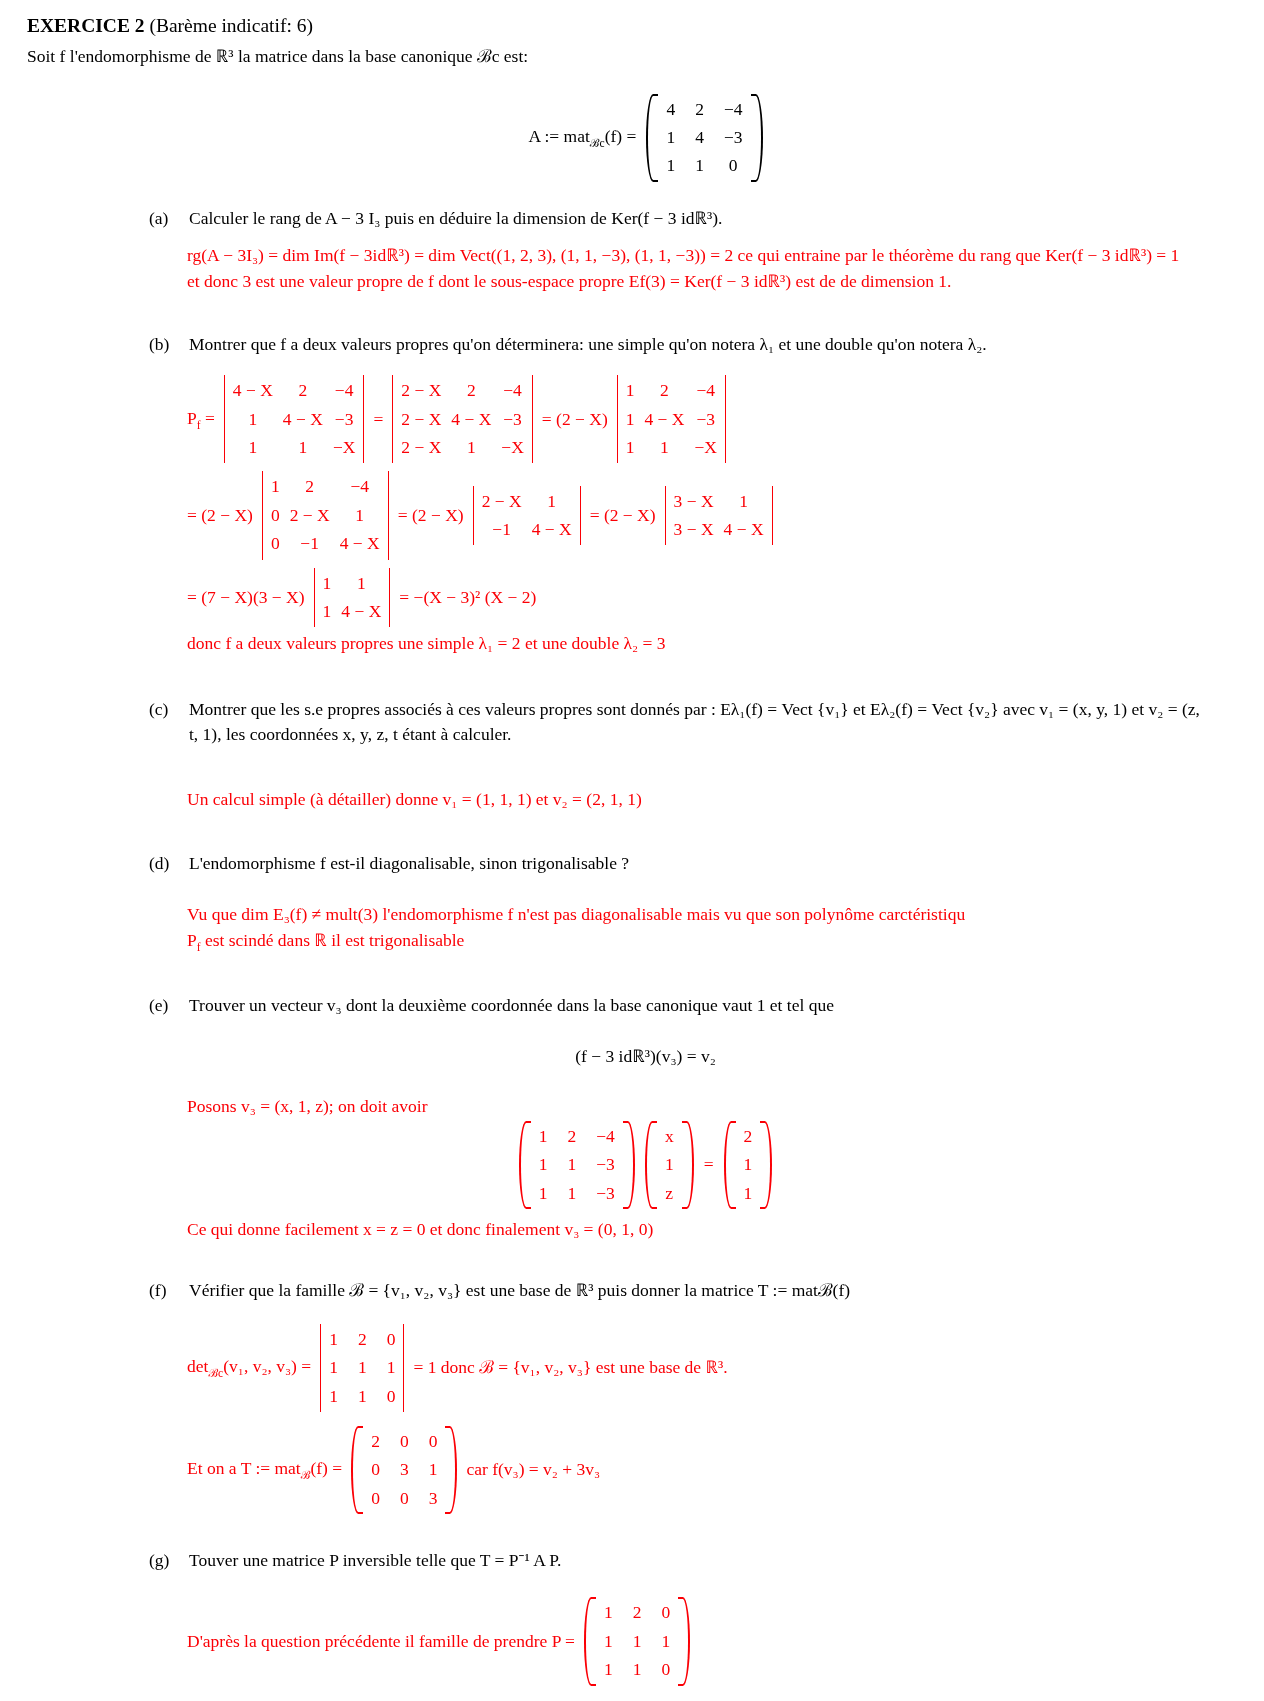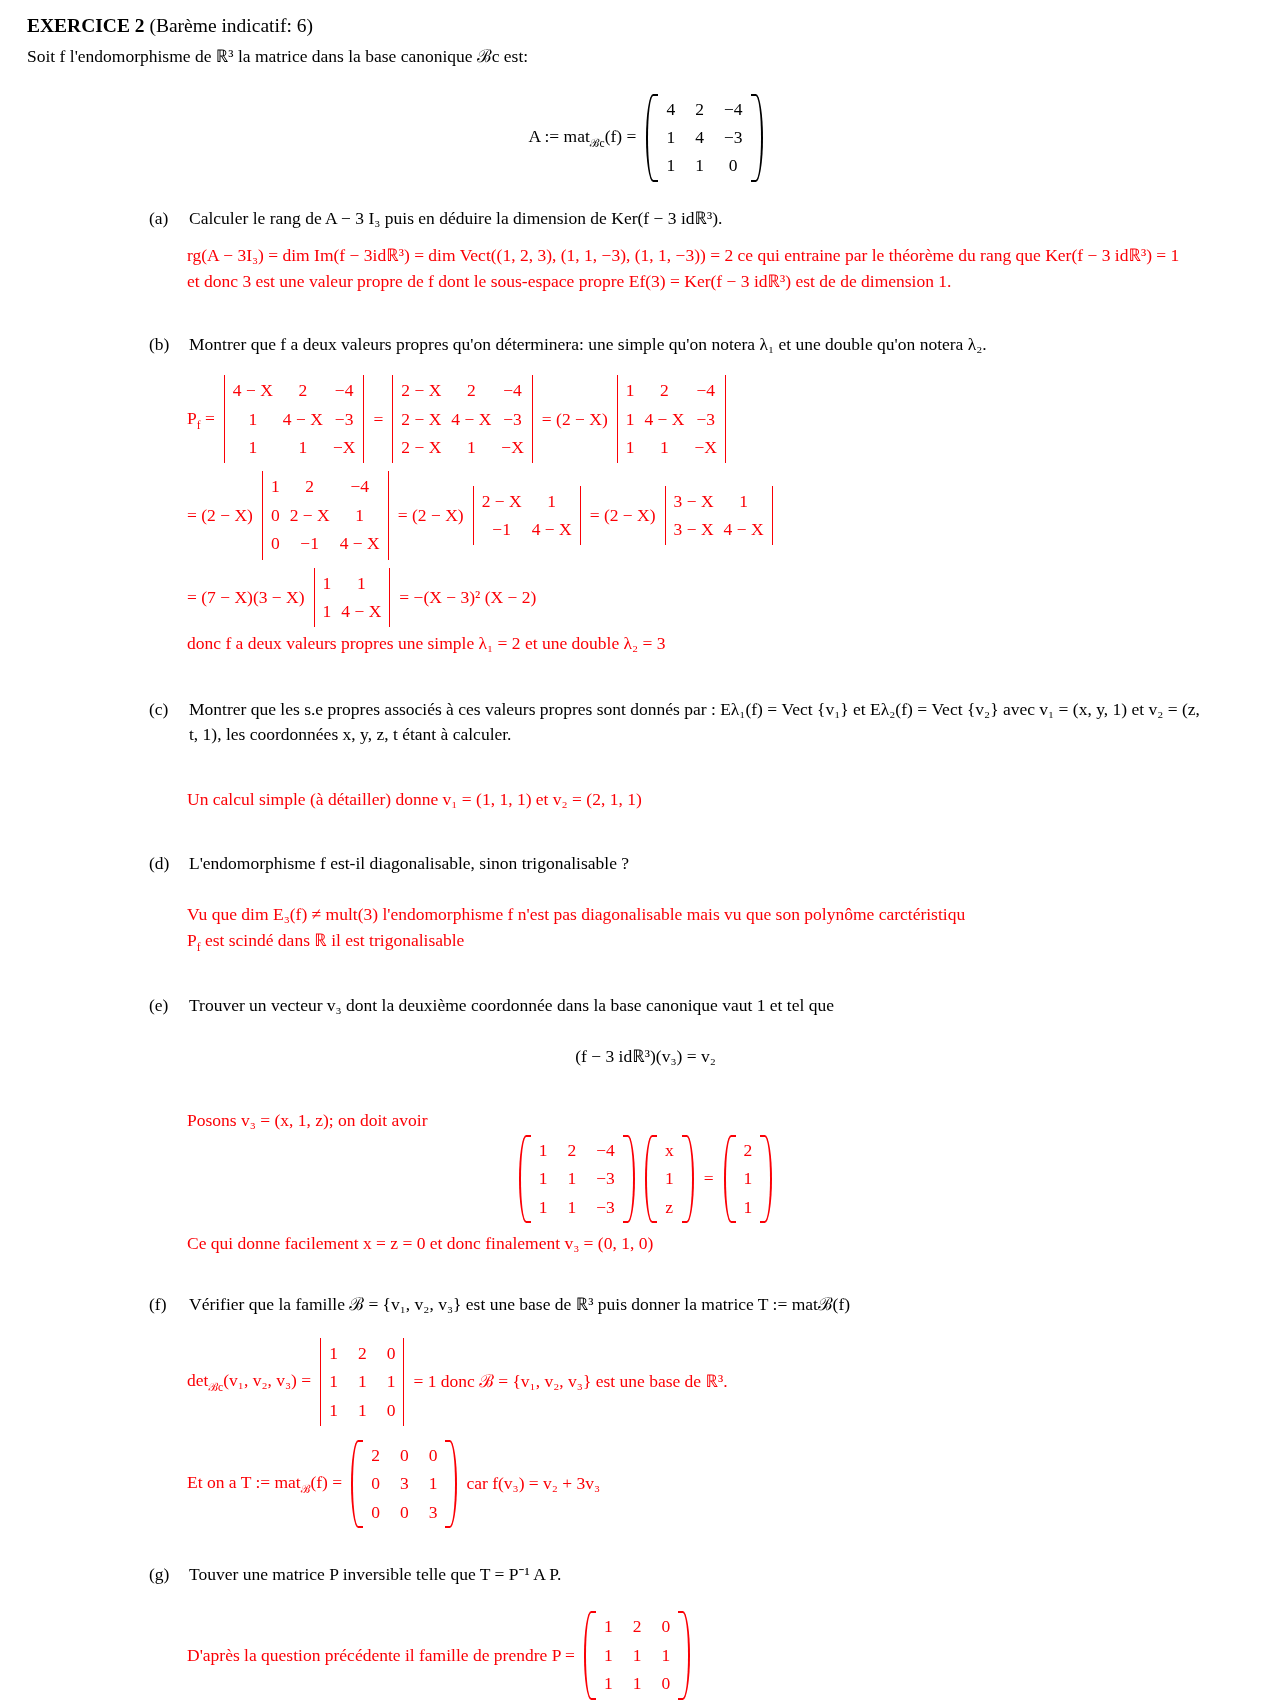--- a/index.html
+++ b/index.html
@@ -195,21 +195,21 @@
   <div class="ans" style="margin-top:26px; width:1080px;">
     <div style="white-space:nowrap;">Vu que dim E₃(f) ≠ mult(3) l'endomorphisme f n'est pas diagonalisable mais vu que son polynôme carctéristiqu</div>
     <div><span>P</span><sub class="ms">f</sub><span> est scindé dans ℝ il est trigonalisable</span></div>
   </div>
 
   <div class="qitem" style="margin-top:38px;">
     <span class="qlabel">(e)</span>
     <span class="qtext">Trouver un vecteur v₃ dont la deuxième coordonnée dans la base canonique vaut 1 et tel que</span>
   </div>
   <div class="center-eq" style="margin-top:26px;">(f − 3 idℝ³)(v₃) = v₂</div>
-  <div class="ans" style="margin-top:38px;">Posons v₃ = (x, 1, z); on doit avoir</div>
+  <div class="ans" style="margin-top:24px;">Posons v₃ = (x, 1, z); on doit avoir</div>
 
   <div class="center-math red" style="margin-top:2px;">
     <span class="mat">
       <span class="paren-l"></span>
       <span class="grid" style="grid-template-columns: repeat(3, auto);">
           <span>1</span>
           <span>2</span>
           <span>−4</span>
           <span>1</span>
           <span>1</span>

